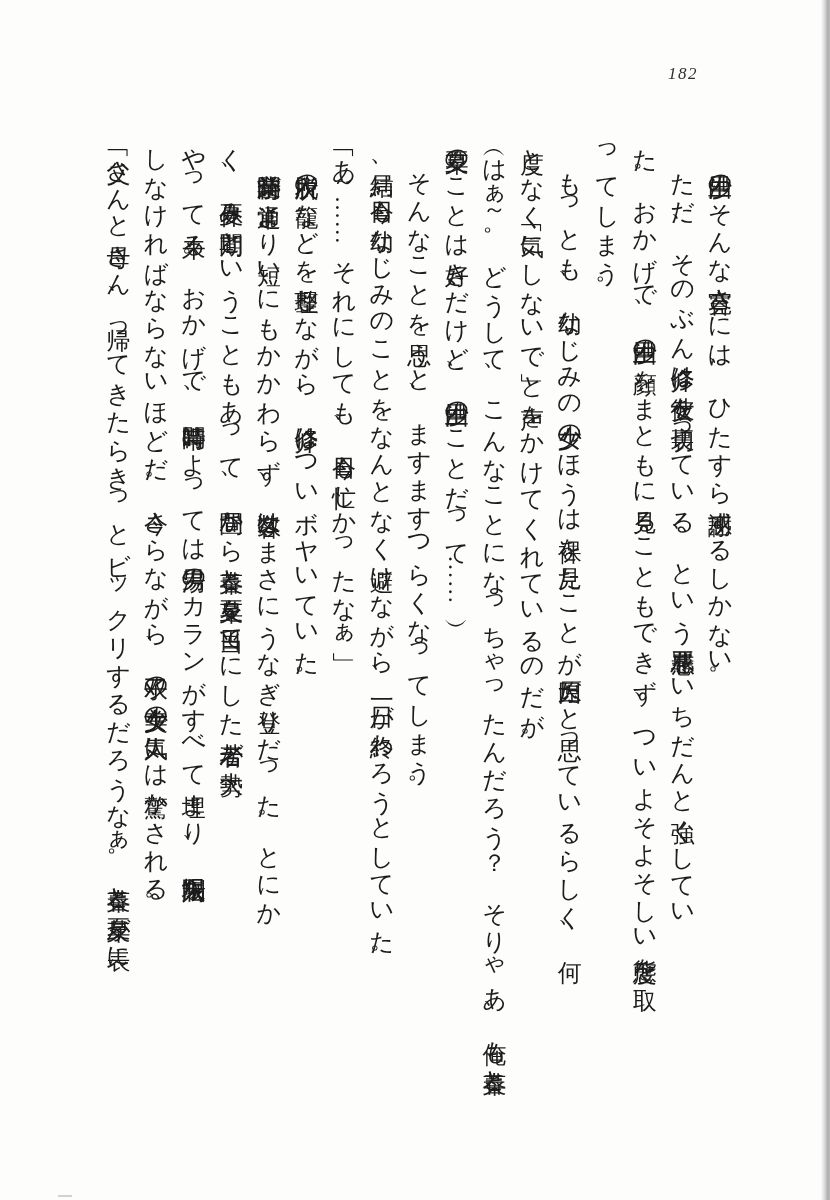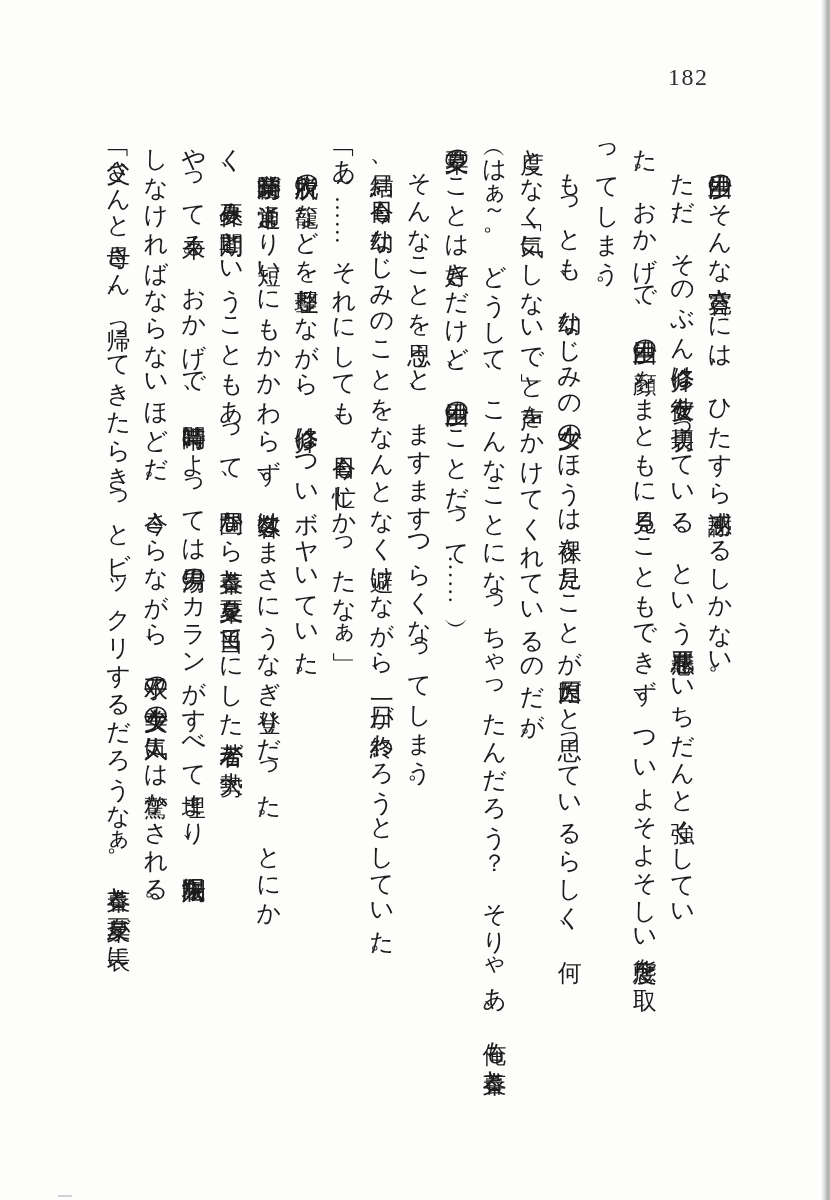--- a/index.html
+++ b/index.html
@@ -10,21 +10,22 @@
   }
   .page {
     position: relative;
     width: 830px; height: 1200px;
     background: #fdfdfc;
     overflow: hidden;
   }
   .page-number {
     position: absolute;
     top: 64px; left: 668px;
-    font-size: 24px;
+    font-style: italic;
+    font-size: 17px;
     letter-spacing: 1.5px;
     color: #2f2f2f;
   }
   .text-block {
     position: absolute;
     top: 132px; right: 92px;
     height: 952px;
     writing-mode: vertical-rl;
     text-orientation: mixed;
     font-size: 24px;

